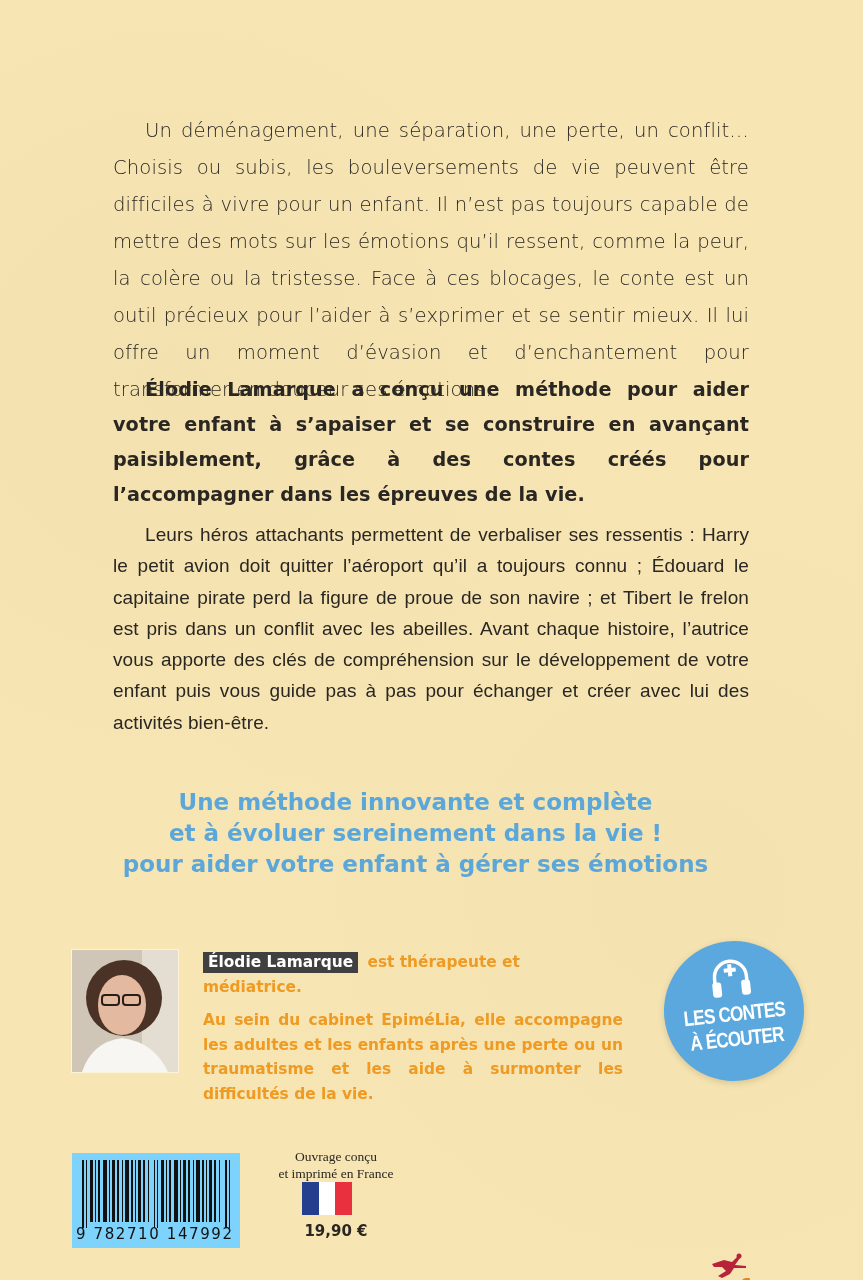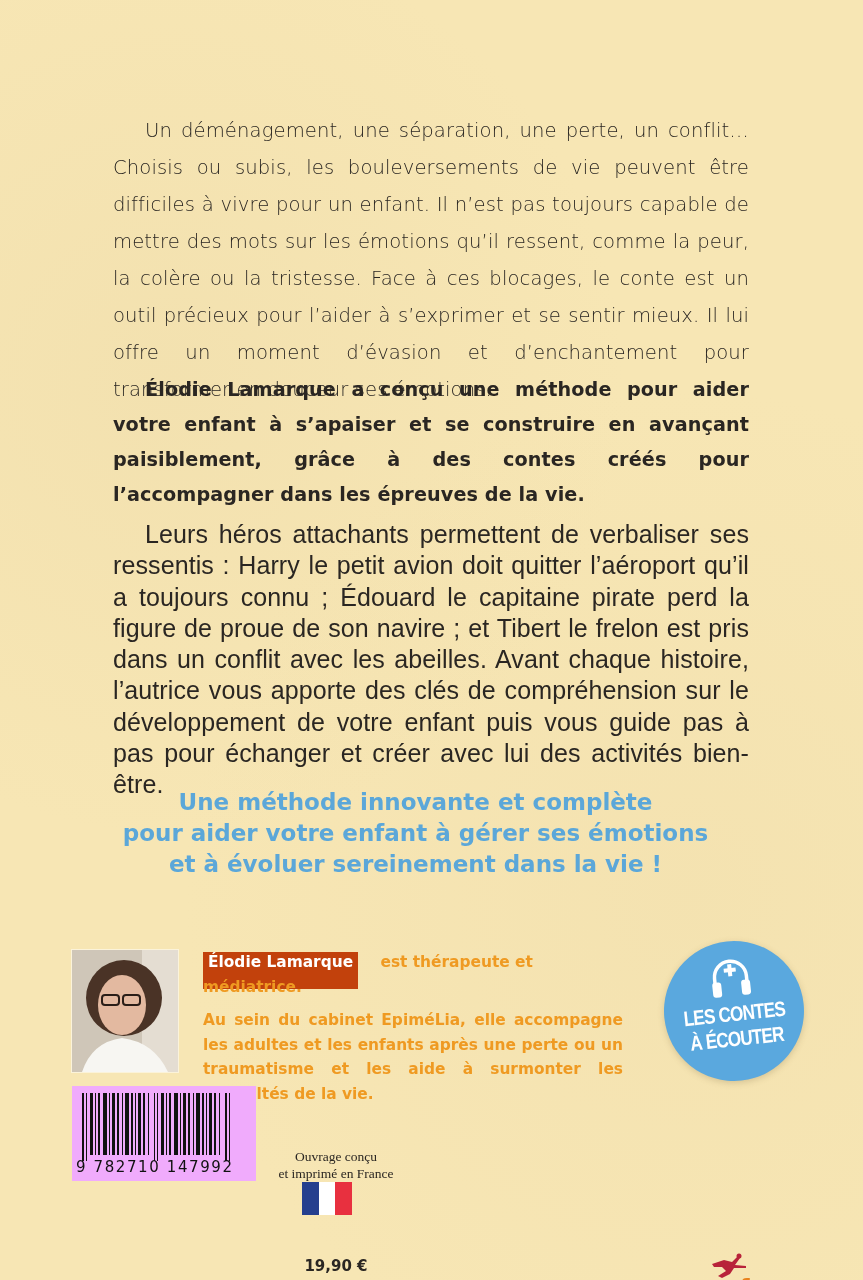--- a/index.html
+++ b/index.html
@@ -14,92 +14,92 @@
   }
   .para {
     position: absolute; left: 113px; width: 636px;
     font-size: 21.5px; line-height: 37px;
     text-align: justify; margin: 0;
     text-indent: 32px;
     letter-spacing: 0.1px;
   }
   .p1 { top: 112px; font-family: "DejaVu Sans", sans-serif; font-size: 19.6px; font-weight: 300; }
   .p2 { top: 372px; font-family: "DejaVu Sans", sans-serif; font-weight: bold; font-size: 19.2px; line-height: 35px; }
-  .p3 { top: 519px; font-family: "Liberation Sans", sans-serif; font-size: 25px; line-height: 31.3px; }
+  .p3 { top: 519px; font-family: "Liberation Sans", sans-serif; font-size: 19px; line-height: 31.3px; }
   .tagline {
     position: absolute; left: 84px; width: 663px; top: 787px;
     text-align: center; color: #5ba7d9;
     font-family: "DejaVu Sans", sans-serif; font-weight: bold;
     font-size: 23px; line-height: 31px; margin: 0;
   }
   .tagline span { display: block; }
   .photo {
     position: absolute; left: 72px; top: 950px; width: 106px; height: 122px;
     background: #d9d3c8; overflow: hidden;
     box-shadow: 0 0 0 1px rgba(255,255,255,0.5);
   }
   .bio {
     position: absolute; left: 203px; top: 950px; width: 420px;
     color: #ef9a22; font-family: "DejaVu Sans", sans-serif; font-weight: bold;
     font-size: 15.4px; line-height: 24.5px;
   }
   .bio .name {
-    background: #c2410c; color: #fff; padding: 1px 5px 18px 5px; margin-right: 17px;
+    background: #404040; color: #fff; padding: 1px 5px 2px 5px; margin-right: 4px;
   }
   .bio p { margin: 0; }
   .badge {
     position: absolute; left: 664px; top: 941px; width: 140px; height: 140px;
     border-radius: 50%; background: #5aa8de;
     box-shadow: 0 2px 6px rgba(120,100,60,0.25);
     transform: rotate(-6deg);
     text-align: center; color: #fff;
   }
   .badge .hp { position: absolute; left: 48px; top: 14px; width: 44px; height: 44px; }
   .badge .lbl {
     position: absolute; left: 0; width: 140px; top: 60px;
     font-family: "Liberation Sans", sans-serif; font-weight: bold;
     font-size: 21px; line-height: 25px; letter-spacing: -1px;
     transform: scaleX(0.82);
   }
   .barcode {
-    position: absolute; left: 72px; top: 1086px; width: 184px; height: 95px;
-    background: #f0abfc;
+    position: absolute; left: 72px; top: 1153px; width: 168px; height: 95px;
+    background: #7dd3fc;
   }
   .barcode .bars { position: absolute; left: 10px; top: 7px; width: 150px; height: 68px; }
   .barcode .num {
     position: absolute; left: 4px; top: 72px; width: 160px;
     font-family: "DejaVu Sans", sans-serif; font-size: 15px; letter-spacing: 1.6px;
     color: #111; background: transparent;
   }
   .made {
     position: absolute; left: 262px; top: 1148px; width: 148px; text-align: center;
     font-family: Liberation Serif, serif; font-size: 13.5px; line-height: 17px; color: #2a2622;
   }
   .flag {
     position: absolute; left: 302px; top: 1182px; width: 50px; height: 33px;
     display: flex;
   }
   .flag div { flex: 1; }
   .price {
     position: absolute; left: 262px; top: 1222px; width: 148px; text-align: center;
-    font-family: "DejaVu Sans", sans-serif; font-weight: bold; font-size: 15px; color: #2a2622; margin-top: 35px;
+    font-family: "DejaVu Sans", sans-serif; font-weight: bold; font-size: 15px; color: #2a2622;
   }
   .logo { position: absolute; left: 708px; top: 1252px; width: 48px; height: 54px; }
 </style>
 </head>
 <body>
 
 <p class="para p1">Un déménagement, une séparation, une perte, un conflit… Choisis ou subis, les bouleversements de vie peuvent être difficiles à vivre pour un enfant. Il n’est pas toujours capable de mettre des mots sur les émotions qu’il ressent, comme la peur, la colère ou la tristesse. Face à ces blocages, le conte est un outil précieux pour l’aider à s’exprimer et se sentir mieux. Il lui offre un moment d’évasion et d’enchantement pour transformer en douceur ses émotions.</p>
 <p class="para p2">Élodie Lamarque a conçu une méthode pour aider votre enfant à s’apaiser et se construire en avançant paisiblement, grâce à des contes créés pour l’accompagner dans les épreuves de la vie.</p>
 <p class="para p3">Leurs héros attachants permettent de verbaliser ses ressentis : Harry le petit avion doit quitter l’aéroport qu’il a toujours connu ; Édouard le capitaine pirate perd la figure de proue de son navire ; et Tibert le frelon est pris dans un conflit avec les abeilles. Avant chaque histoire, l’autrice vous apporte des clés de compréhension sur le développement de votre enfant puis vous guide pas à pas pour échanger et créer avec lui des activités bien-être.</p>
 
 <div class="tagline">
   <span>Une méthode innovante et complète</span>
+  <span>et à évoluer sereinement dans la vie !</span>
   <span>pour aider votre enfant à gérer ses émotions</span>
-  <span>et à évoluer sereinement dans la vie !</span>
 </div>
 
 <div class="photo">
   <svg width="106" height="122" viewBox="0 0 106 122">
     <rect width="106" height="122" fill="#cfc6b8"></rect>
     <rect x="70" width="36" height="122" fill="#e4ddd2"></rect>
     <ellipse cx="52" cy="48" rx="38" ry="38" fill="#4a3326"></ellipse>
     <ellipse cx="50" cy="55" rx="24" ry="30" fill="#e3b9a0"></ellipse>
     <rect x="30" y="45" width="17" height="10" rx="3" fill="none" stroke="#2a1e18" stroke-width="2"></rect>
     <rect x="51" y="45" width="17" height="10" rx="3" fill="none" stroke="#2a1e18" stroke-width="2"></rect>

